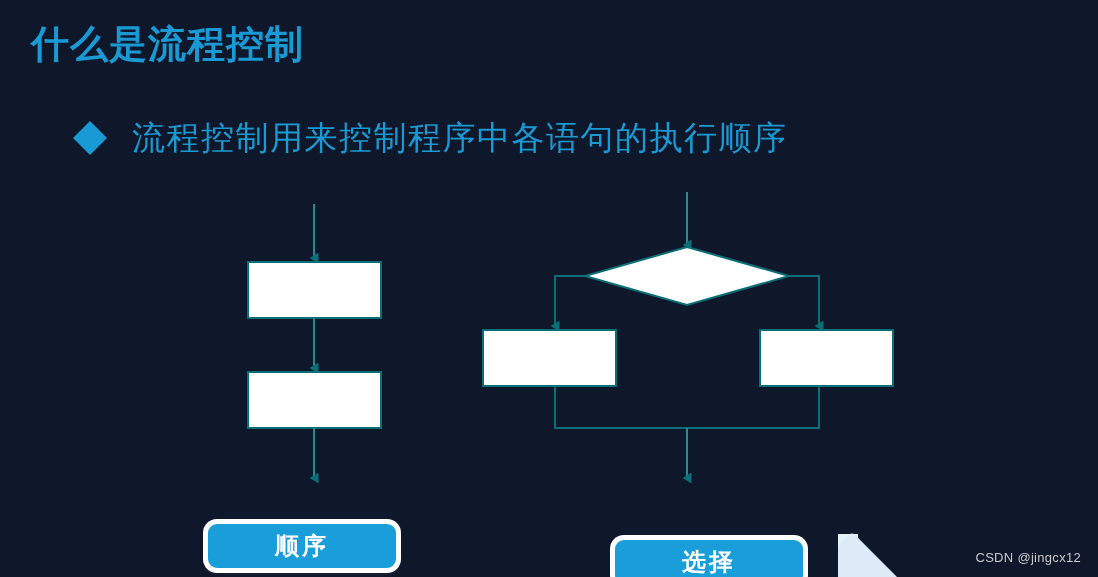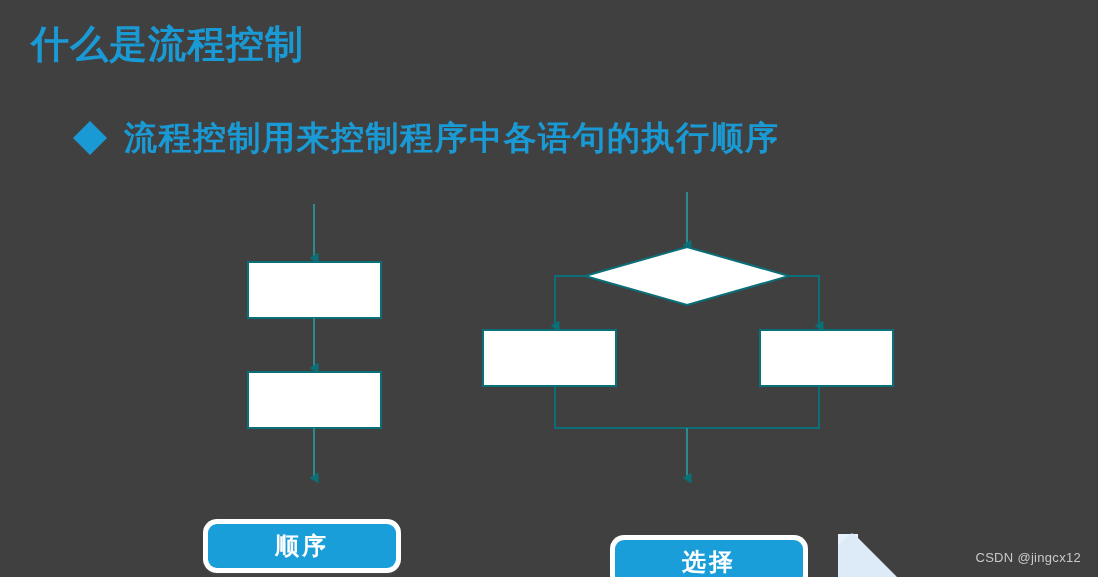--- a/index.html
+++ b/index.html
@@ -7,21 +7,21 @@
     padding: 0;
     background: #ffffff;
   }
   body {
     font-family: "Liberation Sans", "DejaVu Sans", sans-serif;
   }
   #slide {
     position: relative;
     width: 1098px;
     height: 577px;
-    background: #404040;
+    background: #0f172a;
     overflow: hidden;
   }
 
   
   #slide-title {
     position: absolute;
     left: 31px;
     top: 21px;
     font-size: 38px;
     line-height: 46px;
@@ -40,24 +40,24 @@
     align-items: center;
   }
   #bullet-diamond {
     width: 24px;
     height: 24px;
     background: #1a9ad4;
     transform: rotate(45deg);
     flex: 0 0 auto;
   }
   #bullet-text {
-    margin-left: 22px;
+    margin-left: 30px;
     font-size: 33px;
     line-height: 40px;
-    font-weight: bold;
+    font-weight: normal;
     color: #1a9ad4;
     letter-spacing: 1.5px;
     white-space: nowrap;
   }
 
   
   #flow-svg {
     position: absolute;
     left: 0;
     top: 0;

